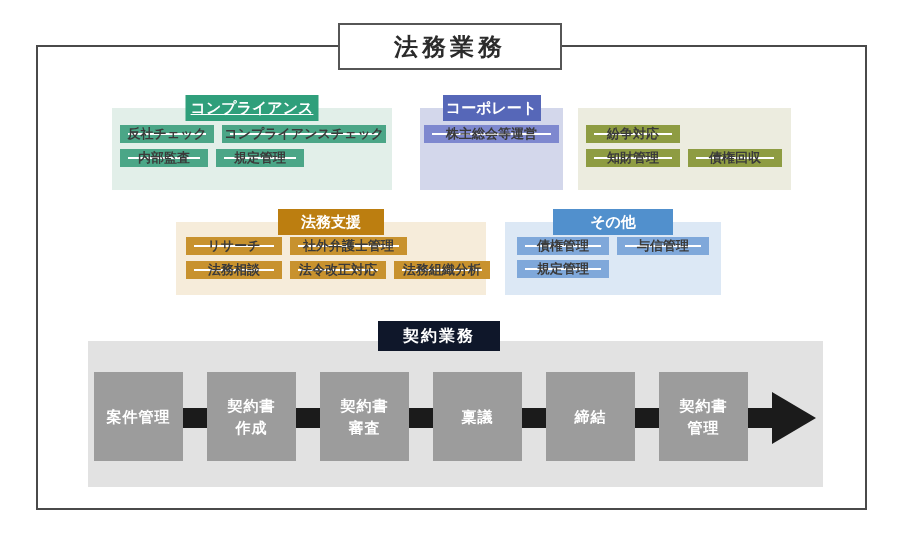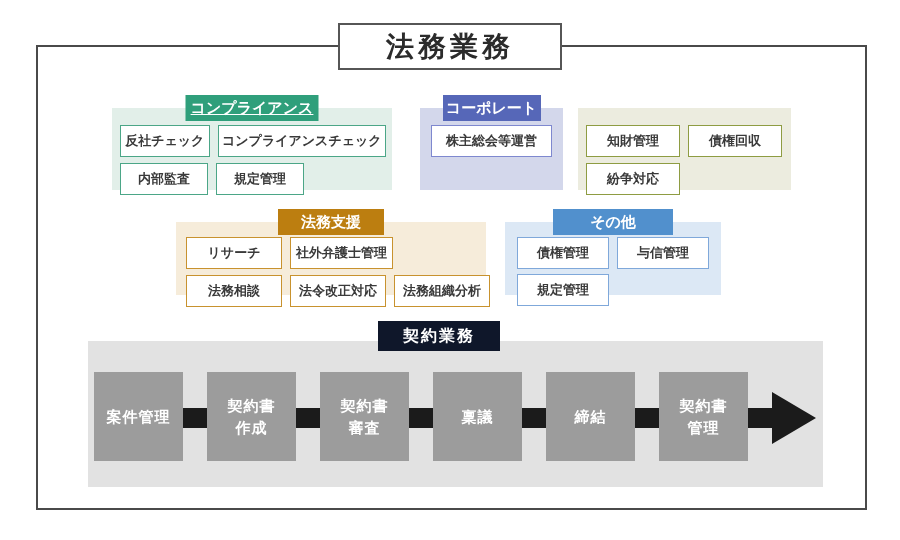--- a/index.html
+++ b/index.html
@@ -10,35 +10,35 @@
   
   .frame {
     position:absolute; left:36px; top:45px; width:827px; height:461px;
     border:2px solid #4a4a4a; background:#ffffff;
   }
   
   .title-box {
     position:absolute; left:338px; top:23px; width:224px; height:47px;
     background:#ffffff; border:2px solid #565656; z-index:6;
     display:flex; align-items:center; justify-content:center;
-    font-size:28px; font-weight:bold; letter-spacing:4px; color:#2b2b2b;
+    font-size:24px; font-weight:bold; letter-spacing:4px; color:#2b2b2b;
     box-sizing:border-box;
   }
   
   .section { position:absolute; }
   .section-header {
     position:absolute; top:-13px; left:50%; transform:translateX(-50%);
     height:26px; z-index:2; white-space:nowrap; box-sizing:border-box;
     display:flex; align-items:center; justify-content:center;
     color:#ffffff; font-weight:bold; font-size:15px;
   }
   .rows { display:flex; flex-direction:column; gap:6px; padding:17px 6px 0 8px; }
   .row { display:flex; gap:8px; }
   .item {
-    background:#ffffff; border:1px solid #14532d; height:32px; box-sizing:border-box;
+    background:#ffffff; border:8px solid #14532d; height:18px; box-sizing:border-box;
     display:inline-flex; align-items:center; justify-content:center;
     font-size:13px; font-weight:bold; color:#3a3a3a; padding:0 5px; white-space:nowrap;
   }
   
   #sec-compliance { left:112px; top:108px; width:280px; height:82px; background:#e2efe9; }
   #sec-compliance .section-header { background:#2f9f7b; width:133px;text-decoration:underline; }
   #sec-compliance .item { border-color:#4ba687; min-width:88px; }
   
   #sec-corporate { left:420px; top:108px; width:143px; height:82px; background:#d3d7eb; }
   #sec-corporate .section-header { background:#5667b8; width:98px; }
@@ -114,25 +114,25 @@
     <div class="rows">
       <div class="row">
         <span class="item">株主総会等運営</span>
       </div>
     </div>
   </div>
 
   <div class="section" id="sec-rights">
     <div class="rows">
       <div class="row">
+        <span class="item">紛争対応</span>
+      </div>
+      <div class="row">
         <span class="item">知財管理</span>
         <span class="item">債権回収</span>
-      </div>
-      <div class="row">
-        <span class="item">紛争対応</span>
       </div>
     </div>
   </div>
 
   <div class="section" id="sec-support">
     <div class="section-header">法務支援</div>
     <div class="rows">
       <div class="row">
         <span class="item">リサーチ</span>
         <span class="item">社外弁護士管理</span>

